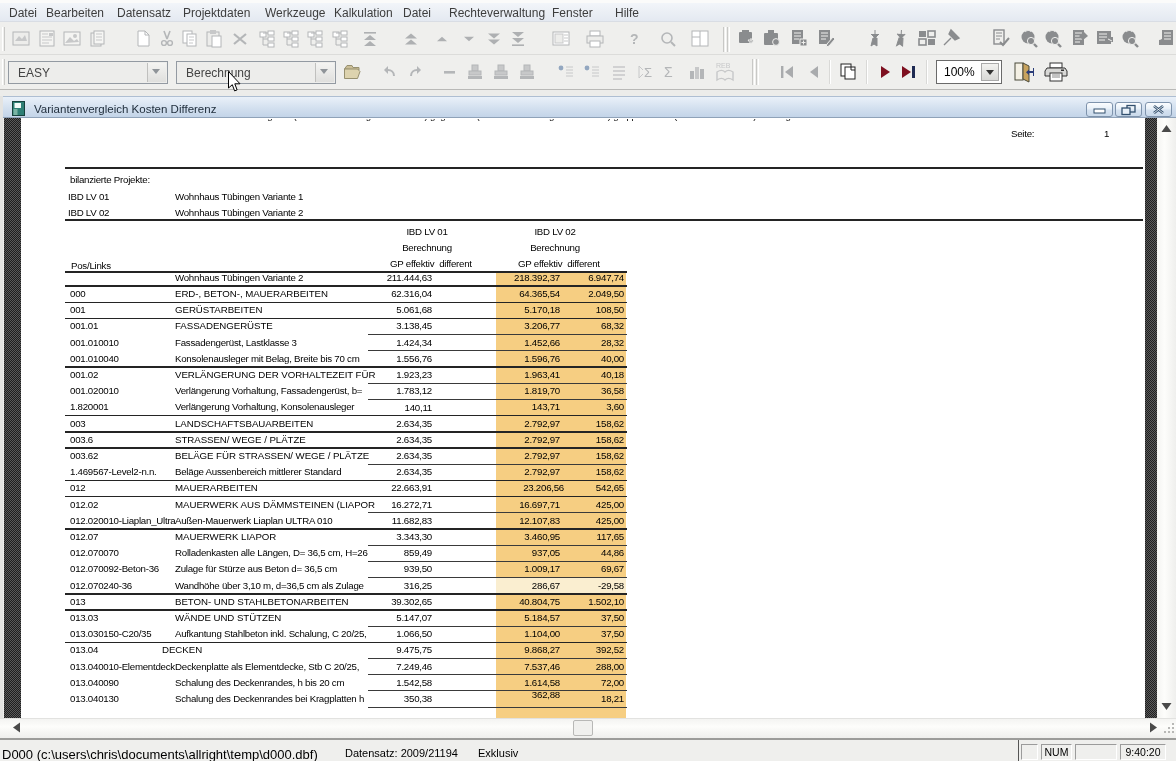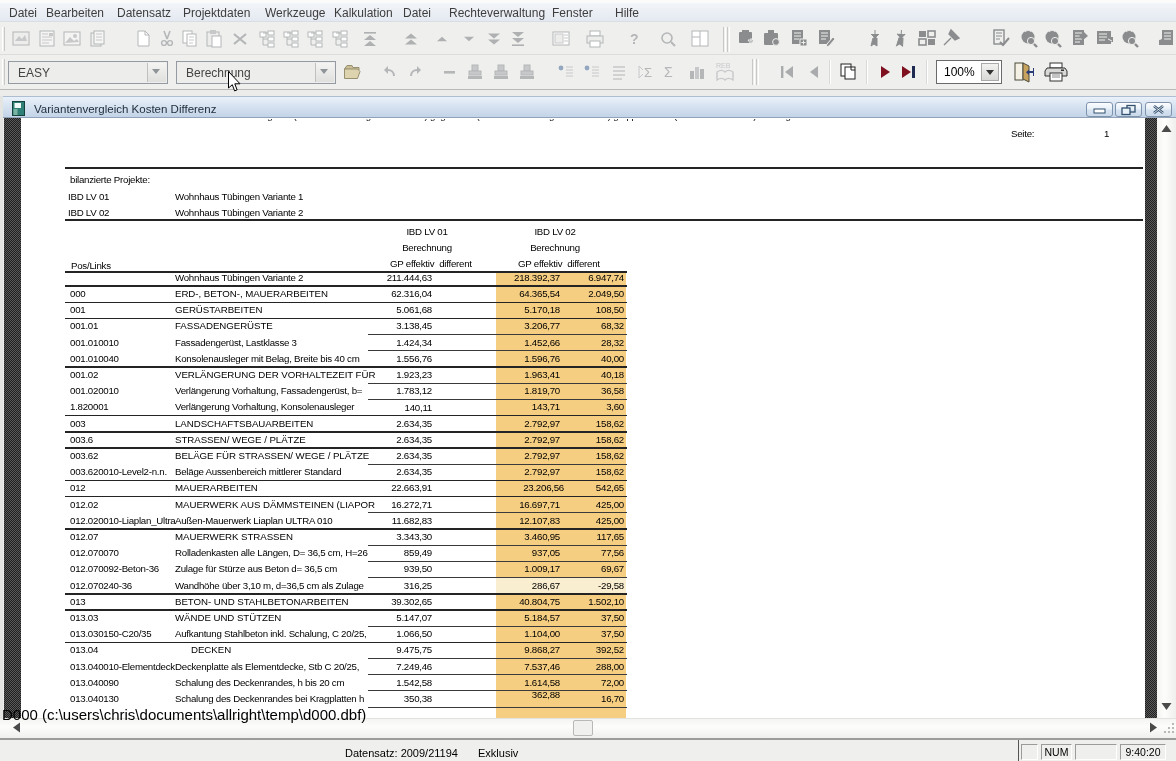--- a/index.html
+++ b/index.html
@@ -403,21 +403,21 @@
 <div class="t doc gd" style="left:175px;top:319.3px">FASSADENGERÜSTE</div>
 <div class="t doc rn" style="left:332px;top:319.3px;width:100px">3.138,45</div>
 <div class="t doc rn" style="left:460px;top:319.3px;width:100px">3.206,77</div>
 <div class="t doc rn" style="left:524px;top:319.3px;width:100px">68,32</div>
 <div class="t doc" style="left:70px;top:335.5px">001.010010</div>
 <div class="t doc" style="left:175px;top:335.5px">Fassadengerüst, Lastklasse 3</div>
 <div class="t doc rn" style="left:332px;top:335.5px;width:100px">1.424,34</div>
 <div class="t doc rn" style="left:460px;top:335.5px;width:100px">1.452,66</div>
 <div class="t doc rn" style="left:524px;top:335.5px;width:100px">28,32</div>
 <div class="t doc" style="left:70px;top:351.7px">001.010040</div>
-<div class="t doc" style="left:175px;top:351.7px">Konsolenausleger mit Belag, Breite bis 40 cm</div>
+<div class="t doc" style="left:175px;top:351.7px">Konsolenausleger mit Belag, Breite bis 70 cm</div>
 <div class="t doc rn" style="left:332px;top:351.7px;width:100px">1.556,76</div>
 <div class="t doc rn" style="left:460px;top:351.7px;width:100px">1.596,76</div>
 <div class="t doc rn" style="left:524px;top:351.7px;width:100px">40,00</div>
 <div class="t doc" style="left:70px;top:367.9px">001.02</div>
 <div class="t doc gd" style="left:175px;top:367.9px">VERLÄNGERUNG DER VORHALTEZEIT FÜR</div>
 <div class="t doc rn" style="left:332px;top:367.9px;width:100px">1.923,23</div>
 <div class="t doc rn" style="left:460px;top:367.9px;width:100px">1.963,41</div>
 <div class="t doc rn" style="left:524px;top:367.9px;width:100px">40,18</div>
 <div class="t doc" style="left:70px;top:384.1px">001.020010</div>
 <div class="t doc" style="left:175px;top:384.1px">Verlängerung Vorhaltung, Fassadengerüst, b=</div>
@@ -437,50 +437,50 @@
 <div class="t doc" style="left:70px;top:432.7px">003.6</div>
 <div class="t doc gd" style="left:175px;top:432.7px">STRASSEN/ WEGE / PLÄTZE</div>
 <div class="t doc rn" style="left:332px;top:432.7px;width:100px">2.634,35</div>
 <div class="t doc rn" style="left:460px;top:432.7px;width:100px">2.792,97</div>
 <div class="t doc rn" style="left:524px;top:432.7px;width:100px">158,62</div>
 <div class="t doc" style="left:70px;top:448.9px">003.62</div>
 <div class="t doc gd" style="left:175px;top:448.9px">BELÄGE FÜR STRASSEN/ WEGE / PLÄTZE</div>
 <div class="t doc rn" style="left:332px;top:448.9px;width:100px">2.634,35</div>
 <div class="t doc rn" style="left:460px;top:448.9px;width:100px">2.792,97</div>
 <div class="t doc rn" style="left:524px;top:448.9px;width:100px">158,62</div>
-<div class="t doc" style="left:70px;top:465.1px">003.620010-Level2-n.n.</div>
+<div class="t doc" style="left:70px;top:465.1px">1.469567-Level2-n.n.</div>
 <div class="t doc" style="left:175px;top:465.1px">Beläge Aussenbereich mittlerer Standard</div>
 <div class="t doc rn" style="left:332px;top:465.1px;width:100px">2.634,35</div>
 <div class="t doc rn" style="left:460px;top:465.1px;width:100px">2.792,97</div>
 <div class="t doc rn" style="left:524px;top:465.1px;width:100px">158,62</div>
 <div class="t doc" style="left:70px;top:481.3px">012</div>
 <div class="t doc gd" style="left:175px;top:481.3px">MAUERARBEITEN</div>
 <div class="t doc rn" style="left:332px;top:481.3px;width:100px">22.663,91</div>
 <div class="t doc rn" style="left:464px;top:481.3px;width:100px">23.206,56</div>
 <div class="t doc rn" style="left:524px;top:481.3px;width:100px">542,65</div>
 <div class="t doc" style="left:70px;top:497.5px">012.02</div>
 <div class="t doc gd" style="left:175px;top:497.5px">MAUERWERK AUS DÄMMSTEINEN (LIAPOR</div>
 <div class="t doc rn" style="left:332px;top:497.5px;width:100px">16.272,71</div>
 <div class="t doc rn" style="left:460px;top:497.5px;width:100px">16.697,71</div>
 <div class="t doc rn" style="left:524px;top:497.5px;width:100px">425,00</div>
 <div class="t doc" style="left:70px;top:513.7px">012.020010-Liaplan_Ultra</div>
 <div class="t doc" style="left:175px;top:513.7px">Außen-Mauerwerk Liaplan ULTRA 010</div>
 <div class="t doc rn" style="left:332px;top:513.7px;width:100px">11.682,83</div>
 <div class="t doc rn" style="left:460px;top:513.7px;width:100px">12.107,83</div>
 <div class="t doc rn" style="left:524px;top:513.7px;width:100px">425,00</div>
 <div class="t doc" style="left:70px;top:529.9px">012.07</div>
-<div class="t doc gd" style="left:175px;top:529.9px">MAUERWERK STRASSEN</div>
+<div class="t doc gd" style="left:175px;top:529.9px">MAUERWERK LIAPOR</div>
 <div class="t doc rn" style="left:332px;top:529.9px;width:100px">3.343,30</div>
 <div class="t doc rn" style="left:460px;top:529.9px;width:100px">3.460,95</div>
 <div class="t doc rn" style="left:524px;top:529.9px;width:100px">117,65</div>
 <div class="t doc" style="left:70px;top:546.1px">012.070070</div>
 <div class="t doc" style="left:175px;top:546.1px">Rolladenkasten alle Längen, D= 36,5 cm, H=26</div>
 <div class="t doc rn" style="left:332px;top:546.1px;width:100px">859,49</div>
 <div class="t doc rn" style="left:460px;top:546.1px;width:100px">937,05</div>
-<div class="t doc rn" style="left:524px;top:546.1px;width:100px">77,56</div>
+<div class="t doc rn" style="left:524px;top:546.1px;width:100px">44,86</div>
 <div class="t doc" style="left:70px;top:562.3px">012.070092-Beton-36</div>
 <div class="t doc" style="left:175px;top:562.3px">Zulage für Stürze aus Beton d= 36,5 cm</div>
 <div class="t doc rn" style="left:332px;top:562.3px;width:100px">939,50</div>
 <div class="t doc rn" style="left:460px;top:562.3px;width:100px">1.009,17</div>
 <div class="t doc rn" style="left:524px;top:562.3px;width:100px">69,67</div>
 <div class="t doc" style="left:70px;top:578.5px">012.070240-36</div>
 <div class="t doc" style="left:175px;top:578.5px">Wandhöhe über 3,10 m, d=36,5 cm als Zulage</div>
 <div class="t doc rn" style="left:332px;top:578.5px;width:100px">316,25</div>
 <div class="t doc rn" style="left:460px;top:578.5px;width:100px">286,67</div>
 <div class="t doc rn" style="left:524px;top:578.5px;width:100px">-29,58</div>
@@ -493,39 +493,39 @@
 <div class="t doc gd" style="left:175px;top:610.9px">WÄNDE UND STÜTZEN</div>
 <div class="t doc rn" style="left:332px;top:610.9px;width:100px">5.147,07</div>
 <div class="t doc rn" style="left:460px;top:610.9px;width:100px">5.184,57</div>
 <div class="t doc rn" style="left:524px;top:610.9px;width:100px">37,50</div>
 <div class="t doc" style="left:70px;top:627.1px">013.030150-C20/35</div>
 <div class="t doc" style="left:175px;top:627.1px">Aufkantung Stahlbeton inkl. Schalung, C 20/25,</div>
 <div class="t doc rn" style="left:332px;top:627.1px;width:100px">1.066,50</div>
 <div class="t doc rn" style="left:460px;top:627.1px;width:100px">1.104,00</div>
 <div class="t doc rn" style="left:524px;top:627.1px;width:100px">37,50</div>
 <div class="t doc" style="left:70px;top:643.3px">013.04</div>
-<div class="t doc gd" style="left:191px;top:643.3px">DECKEN</div>
+<div class="t doc gd" style="left:162px;top:643.3px">DECKEN</div>
 <div class="t doc rn" style="left:332px;top:643.3px;width:100px">9.475,75</div>
 <div class="t doc rn" style="left:460px;top:643.3px;width:100px">9.868,27</div>
 <div class="t doc rn" style="left:524px;top:643.3px;width:100px">392,52</div>
 <div class="t doc" style="left:70px;top:659.5px">013.040010-Elementdeck</div>
 <div class="t doc" style="left:175px;top:659.5px">Deckenplatte als Elementdecke, Stb C 20/25,</div>
 <div class="t doc rn" style="left:332px;top:659.5px;width:100px">7.249,46</div>
 <div class="t doc rn" style="left:460px;top:659.5px;width:100px">7.537,46</div>
 <div class="t doc rn" style="left:524px;top:659.5px;width:100px">288,00</div>
 <div class="t doc" style="left:70px;top:675.7px">013.040090</div>
 <div class="t doc" style="left:175px;top:675.7px">Schalung des Deckenrandes, h bis 20 cm</div>
 <div class="t doc rn" style="left:332px;top:675.7px;width:100px">1.542,58</div>
 <div class="t doc rn" style="left:460px;top:675.7px;width:100px">1.614,58</div>
 <div class="t doc rn" style="left:524px;top:675.7px;width:100px">72,00</div>
 <div class="t doc" style="left:70px;top:691.9px">013.040130</div>
 <div class="t doc" style="left:175px;top:691.9px">Schalung des Deckenrandes bei Kragplatten h</div>
 <div class="t doc rn" style="left:332px;top:691.9px;width:100px">350,38</div>
 <div class="t doc rn" style="left:460px;top:688px;width:100px">362,88</div>
-<div class="t doc rn" style="left:524px;top:691.9px;width:100px">16,70</div>
+<div class="t doc rn" style="left:524px;top:691.9px;width:100px">18,21</div>
 <div class="ln" style="left:65px;top:285.3px;width:562px;height:1.6px"></div>
 <div class="ln" style="left:65px;top:301.5px;width:562px;height:1.6px"></div>
 <div class="ln" style="left:65px;top:317.7px;width:562px;height:1.6px"></div>
 <div class="ln" style="left:368px;top:333.9px;width:259px;height:1px;background:#3A3A3A"></div>
 <div class="ln" style="left:368px;top:350.1px;width:259px;height:1px;background:#3A3A3A"></div>
 <div class="ln" style="left:65px;top:366.3px;width:562px;height:1.6px"></div>
 <div class="ln" style="left:368px;top:382.5px;width:259px;height:1px;background:#3A3A3A"></div>
 <div class="ln" style="left:368px;top:398.7px;width:259px;height:1px;background:#3A3A3A"></div>
 <div class="ln" style="left:65px;top:414.9px;width:562px;height:1.6px"></div>
 <div class="ln" style="left:65px;top:431.1px;width:562px;height:1.6px"></div>
@@ -562,21 +562,21 @@
       <rect x="12" y="2" width="2" height="2"></rect>
       <rect x="8" y="6" width="2" height="2"></rect>
       <rect x="12" y="6" width="2" height="2"></rect>
       <rect x="4" y="10" width="2" height="2"></rect>
       <rect x="8" y="10" width="2" height="2"></rect>
       <rect x="12" y="10" width="2" height="2"></rect>
     </g>
   </svg>
 <div class="ab" style="left:0;top:738px;width:1176px;height:2px;background:#9C9C9A"></div>
 <div class="ab" style="left:0;top:740px;width:1176px;height:21px;background:#EFEFED"></div>
-<div class="t" style="left:2px;top:706px;font-size:15px;color:#000">D000 (c:\users\chris\documents\allright\temp\d000.dbf)</div>
+<div class="t" style="left:2px;top:747px;font-size:13px;color:#000">D000 (c:\users\chris\documents\allright\temp\d000.dbf)</div>
 <div class="t" style="left:345px;top:747px;font-size:11px;color:#000">Datensatz: 2009/21194</div>
 <div class="t" style="left:478px;top:747px;font-size:11px;color:#000">Exklusiv</div>
 <div class="ab" style="left:1018px;top:740px;width:1px;height:21px;background:#555"></div>
 <div class="panel" style="left:1021px;width:17px"></div>
 <div class="panel" style="left:1041px;width:31px;text-align:center">NUM</div>
 <div class="panel" style="left:1075px;width:42px"></div>
 <div class="panel" style="left:1120px;width:46px;text-align:center">9:40:20</div>
 <svg class="ab" style="left:227px;top:70px;width:15px;height:25px" viewBox="0 0 15 25">
     <path d="M1.5 1.5v16.5l3.8-3.3 2.3 6.2 2.5-1-2.3-6.1h5.2z" fill="#fff" stroke="#000" stroke-width="1"></path>
   </svg>

